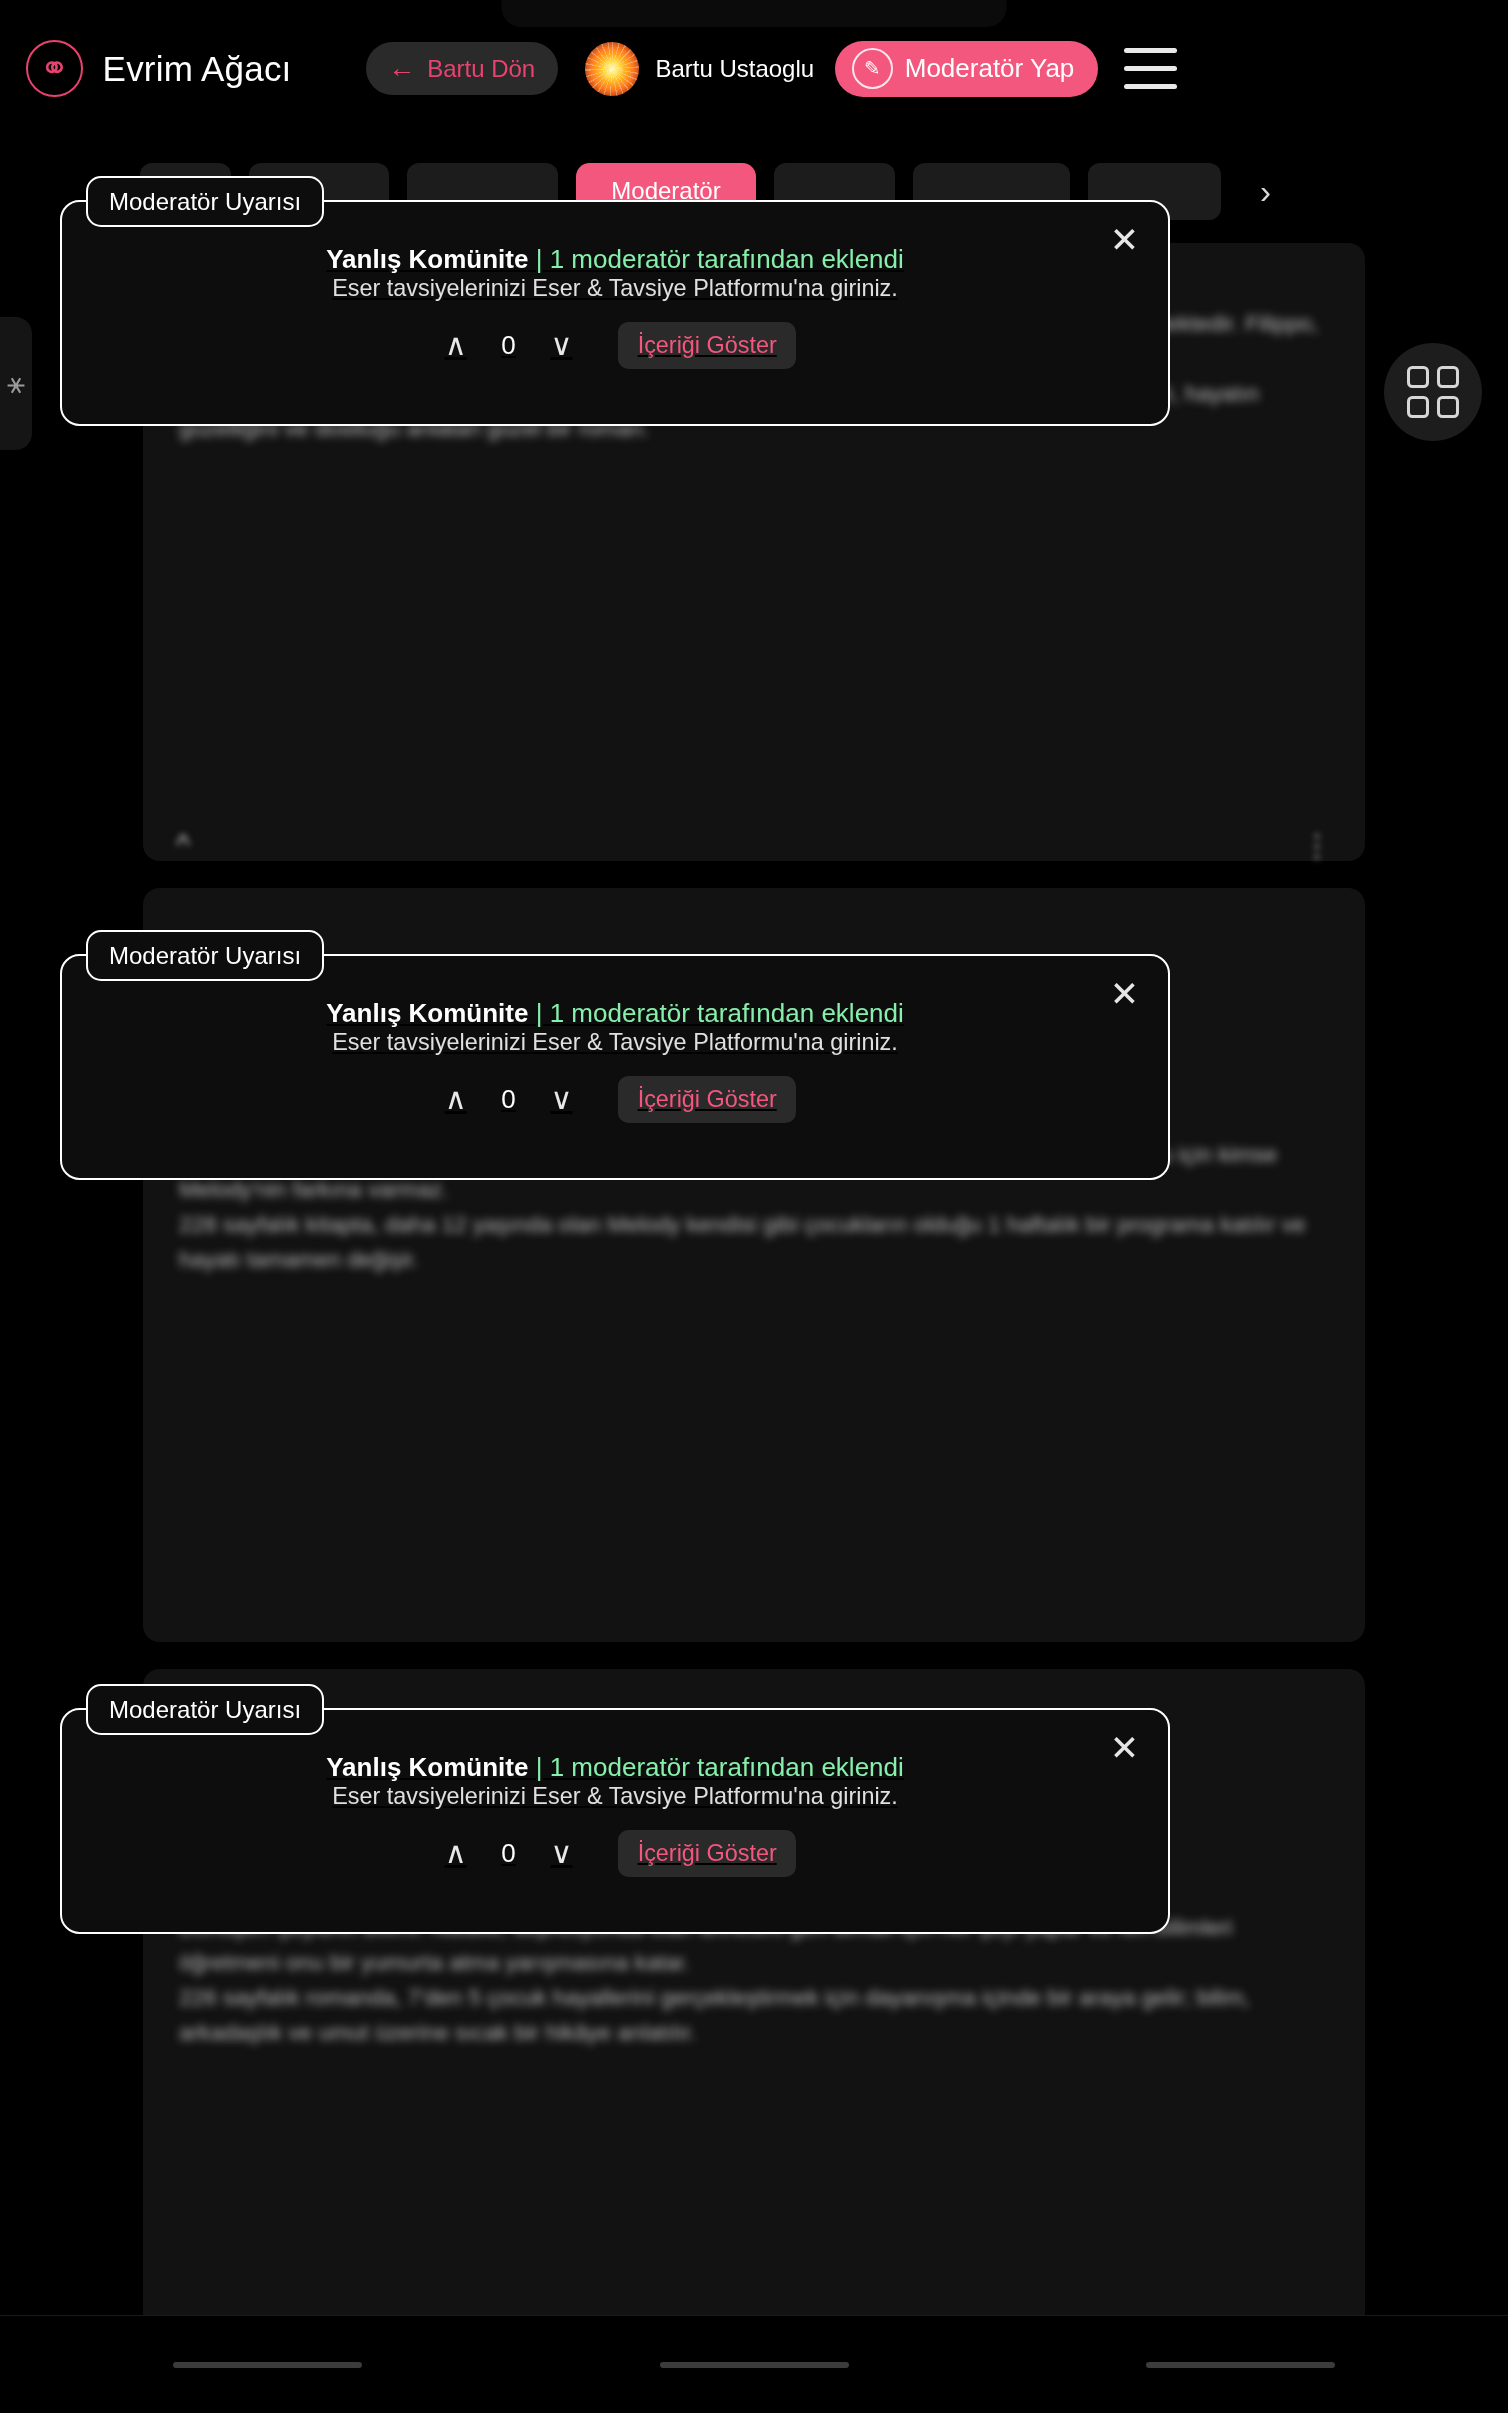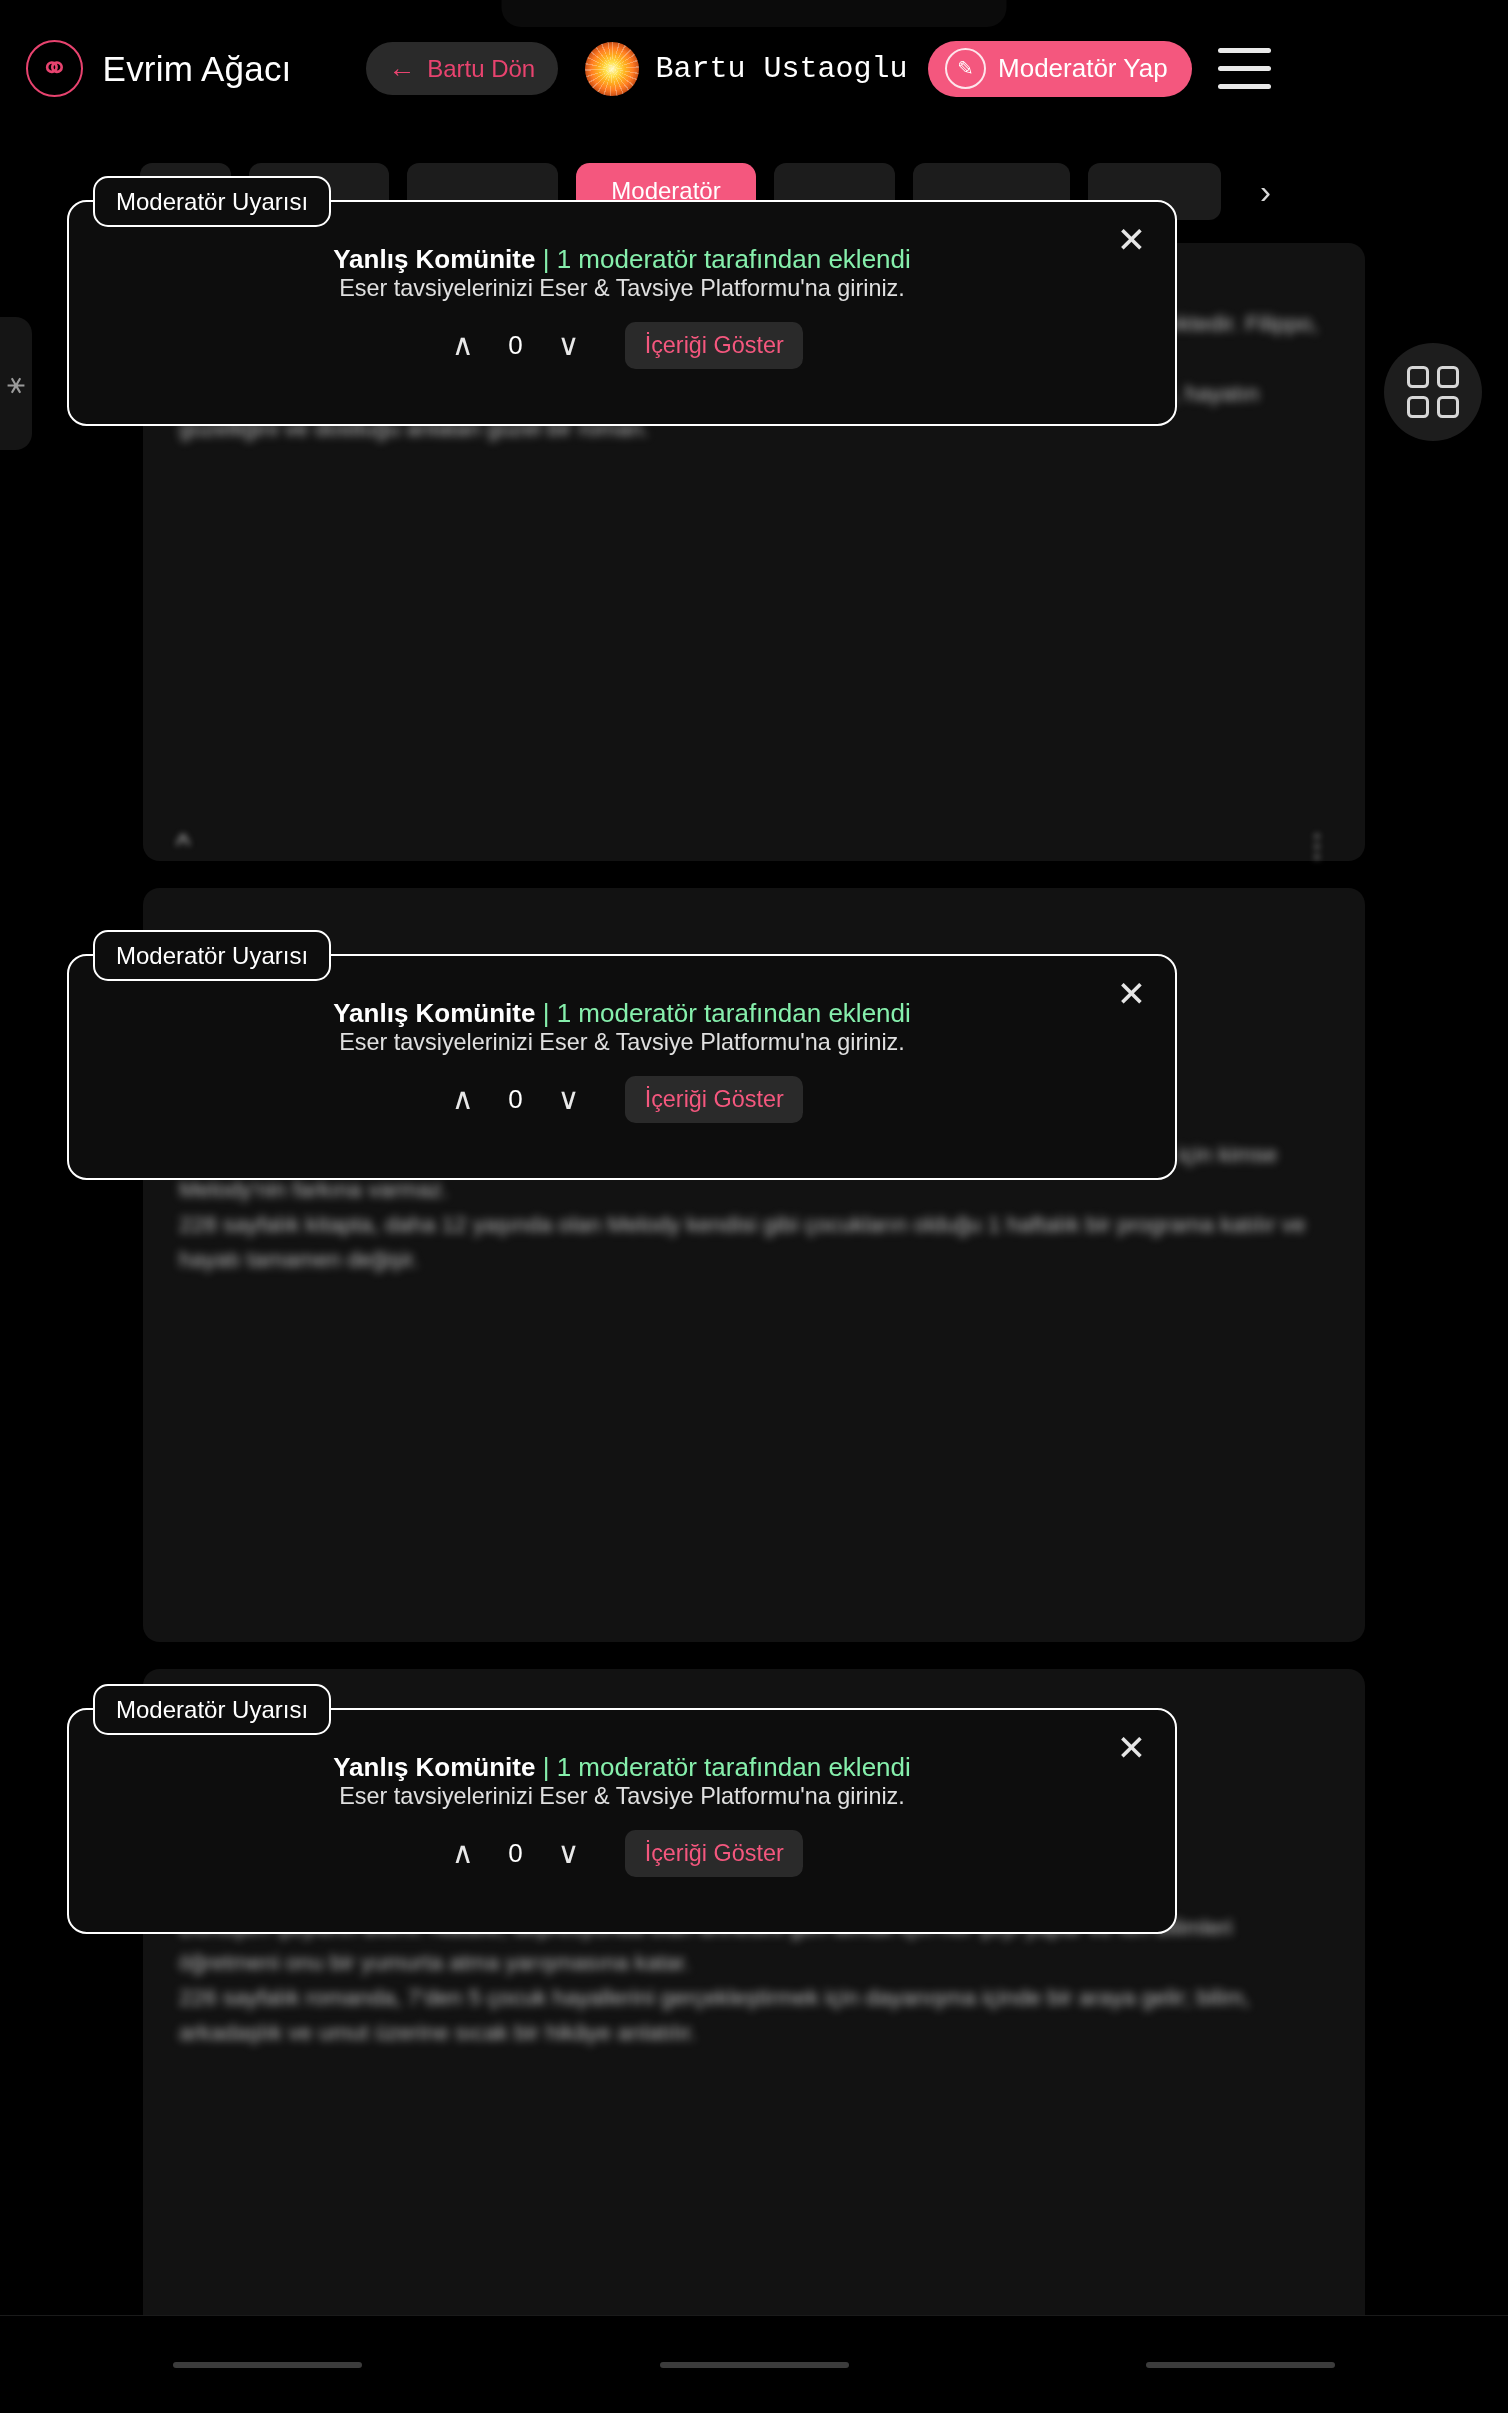--- a/index.html
+++ b/index.html
@@ -81,24 +81,23 @@
   }
   .avatar::after {
     content: "";
     position: absolute; inset: 0;
     background:
       repeating-conic-gradient(from 0deg, rgba(255,255,255,.45) 0deg 3deg, rgba(255,255,255,0) 3deg 14deg);
     opacity: .65;
   }
   .username {
     color: #ffffff;
-    font-size: 30px;
+    font-size: 24px;
     margin-left: 16.6px;
     white-space: nowrap;
-    font-family: Liberation Mono, monospace;
   }
   .share-btn {
     margin-left: 21px;
     height: 56px;
     border-radius: 29px;
     background: #f4577e;
     display: flex; align-items: center; gap: 12px;
     padding: 0 24px 0 16.6px;
   }
   .share-btn .pen {
@@ -230,26 +229,27 @@
     filter: blur(3px);
     color: #bdbdbd;
     font-size: 30px;
   }
   .card.c1 .card-actions { top: 585px; }
   .card.c2 .card-actions { top: 1241px; }
 
   
   .warning {
     position: absolute;
-    left: 67px;
+    left: 60px;
     width: 1110px;
     border: 2.3px solid #ffffff;
     border-radius: 19.6px;
     background: #0d0d0d;
     padding: 42px 0 30px;
+    text-decoration: underline;
   }
   .warning.w-a { top: 200px; height: 226px; }
   .warning.w-b { top: 954px; height: 226px; }
   .warning.w-c { top: 1708px; height: 226px; }
 
   .warning-badge {
     position: absolute;
     top: -26px; left: 24px;
     height: 51px;
     background: #0d0d0d;

